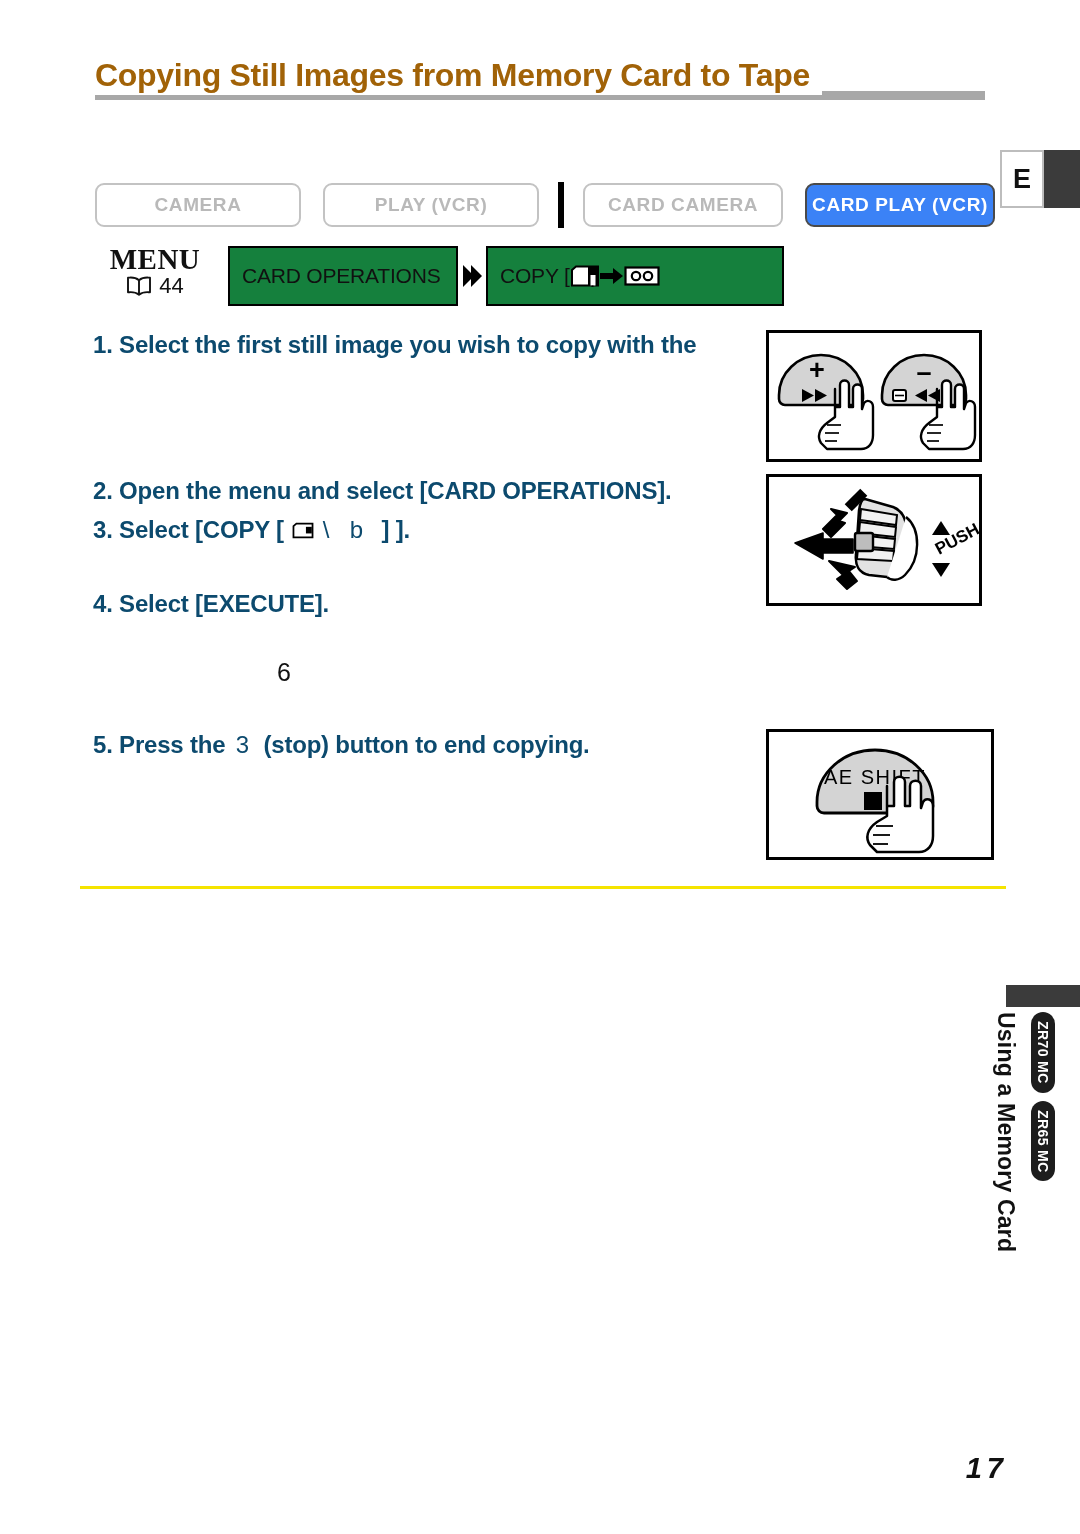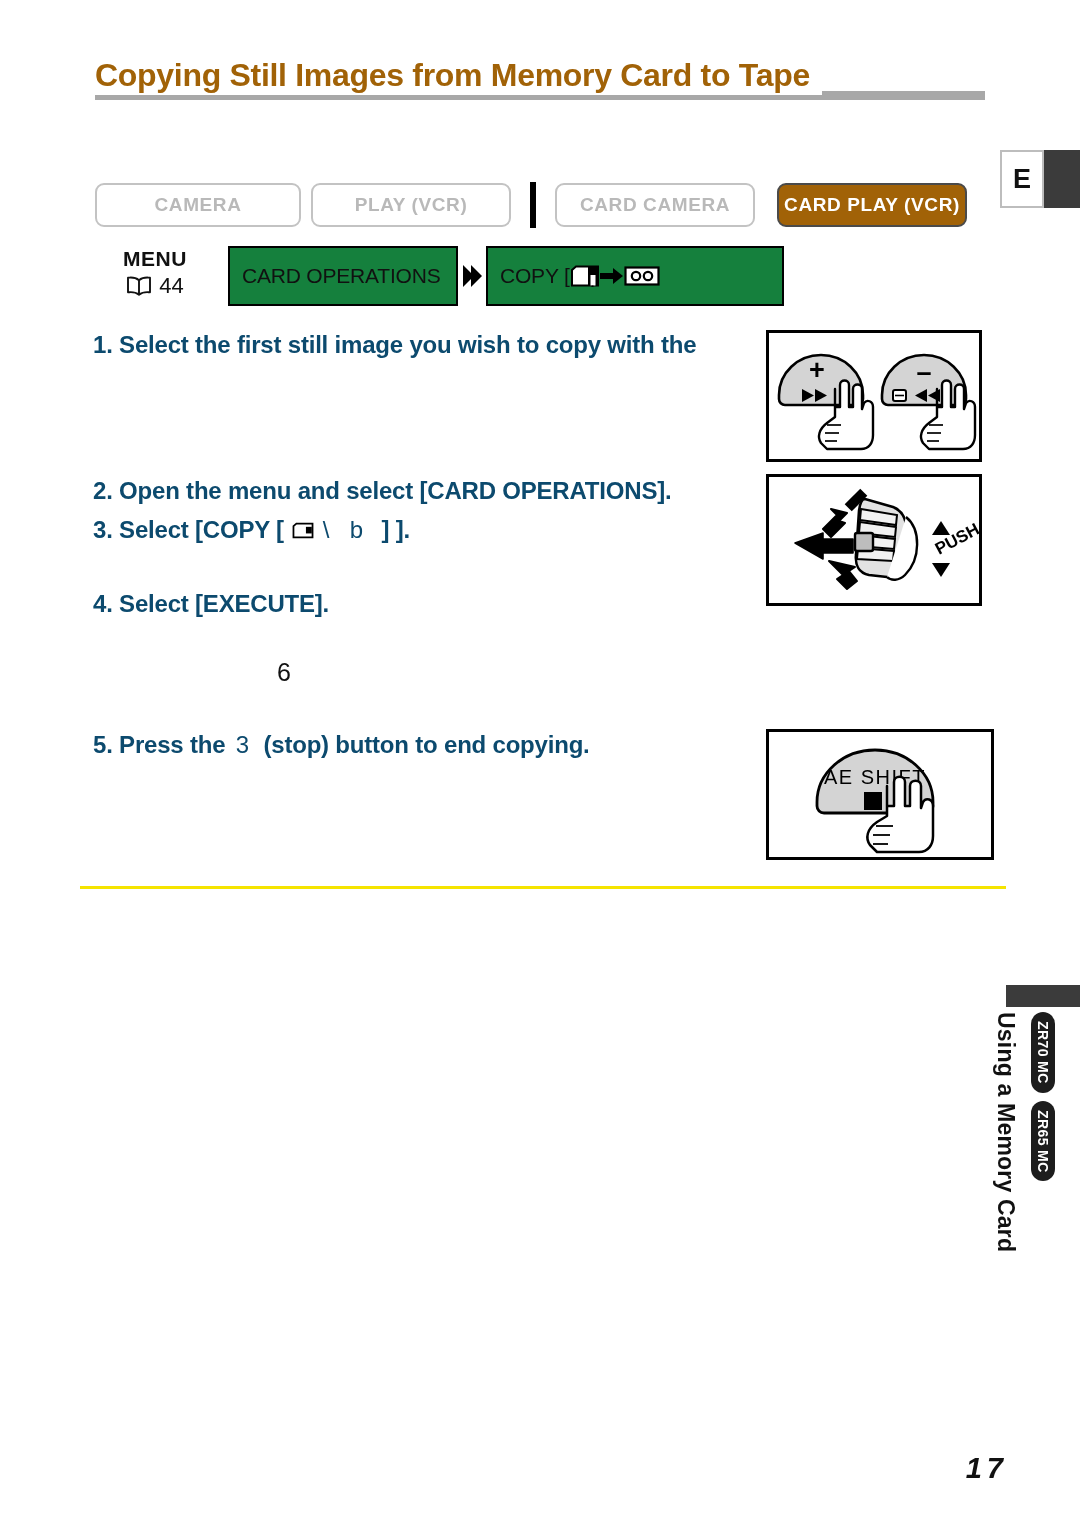--- a/index.html
+++ b/index.html
@@ -99,26 +99,26 @@
     letter-spacing: 0.6px;
     box-sizing: border-box;
     white-space: nowrap;
   }
   .mode-tab.off {
     border: 2px solid #c3c3c3;
     color: #b9b9b9;
     background: #ffffff;
   }
   .mode-tab.on {
-    background: #a16207;
+    background: #3b82f6;
     color: #ffffff;
     border: 2px solid #4a4a4a;
   }
   .m-camera     { width: 206px; }
-  .m-play       { width: 200px; margin-left: 10px; }
+  .m-play       { width: 216px; margin-left: 22px; }
   .m-cardcam    { width: 200px; }
   .m-cardplay   { width: 190px; margin-left: 22px; }
   .mode-divider {
     width: 6px;
     height: 46px;
     background: #000000;
     margin-left: 19px;
     margin-right: 19px;
   }
 
@@ -130,24 +130,25 @@
     height: 62px;
   }
   .menu-label {
     position: absolute;
     left: 0;
     top: -2px;
     width: 120px;
     text-align: center;
   }
   .menu-label .word {
-    font-size: 21px;
+    font-size: 29px;
     font-weight: bold;
     letter-spacing: 0.5px;
     line-height: 30px;
+    font-family: Liberation Serif, serif;
   }
   .menu-label .ref {
     display: flex;
     align-items: center;
     justify-content: center;
     gap: 7px;
     margin-top: 1px;
   }
   .book-icon { display: block; }
   .menu-label .refnum {

